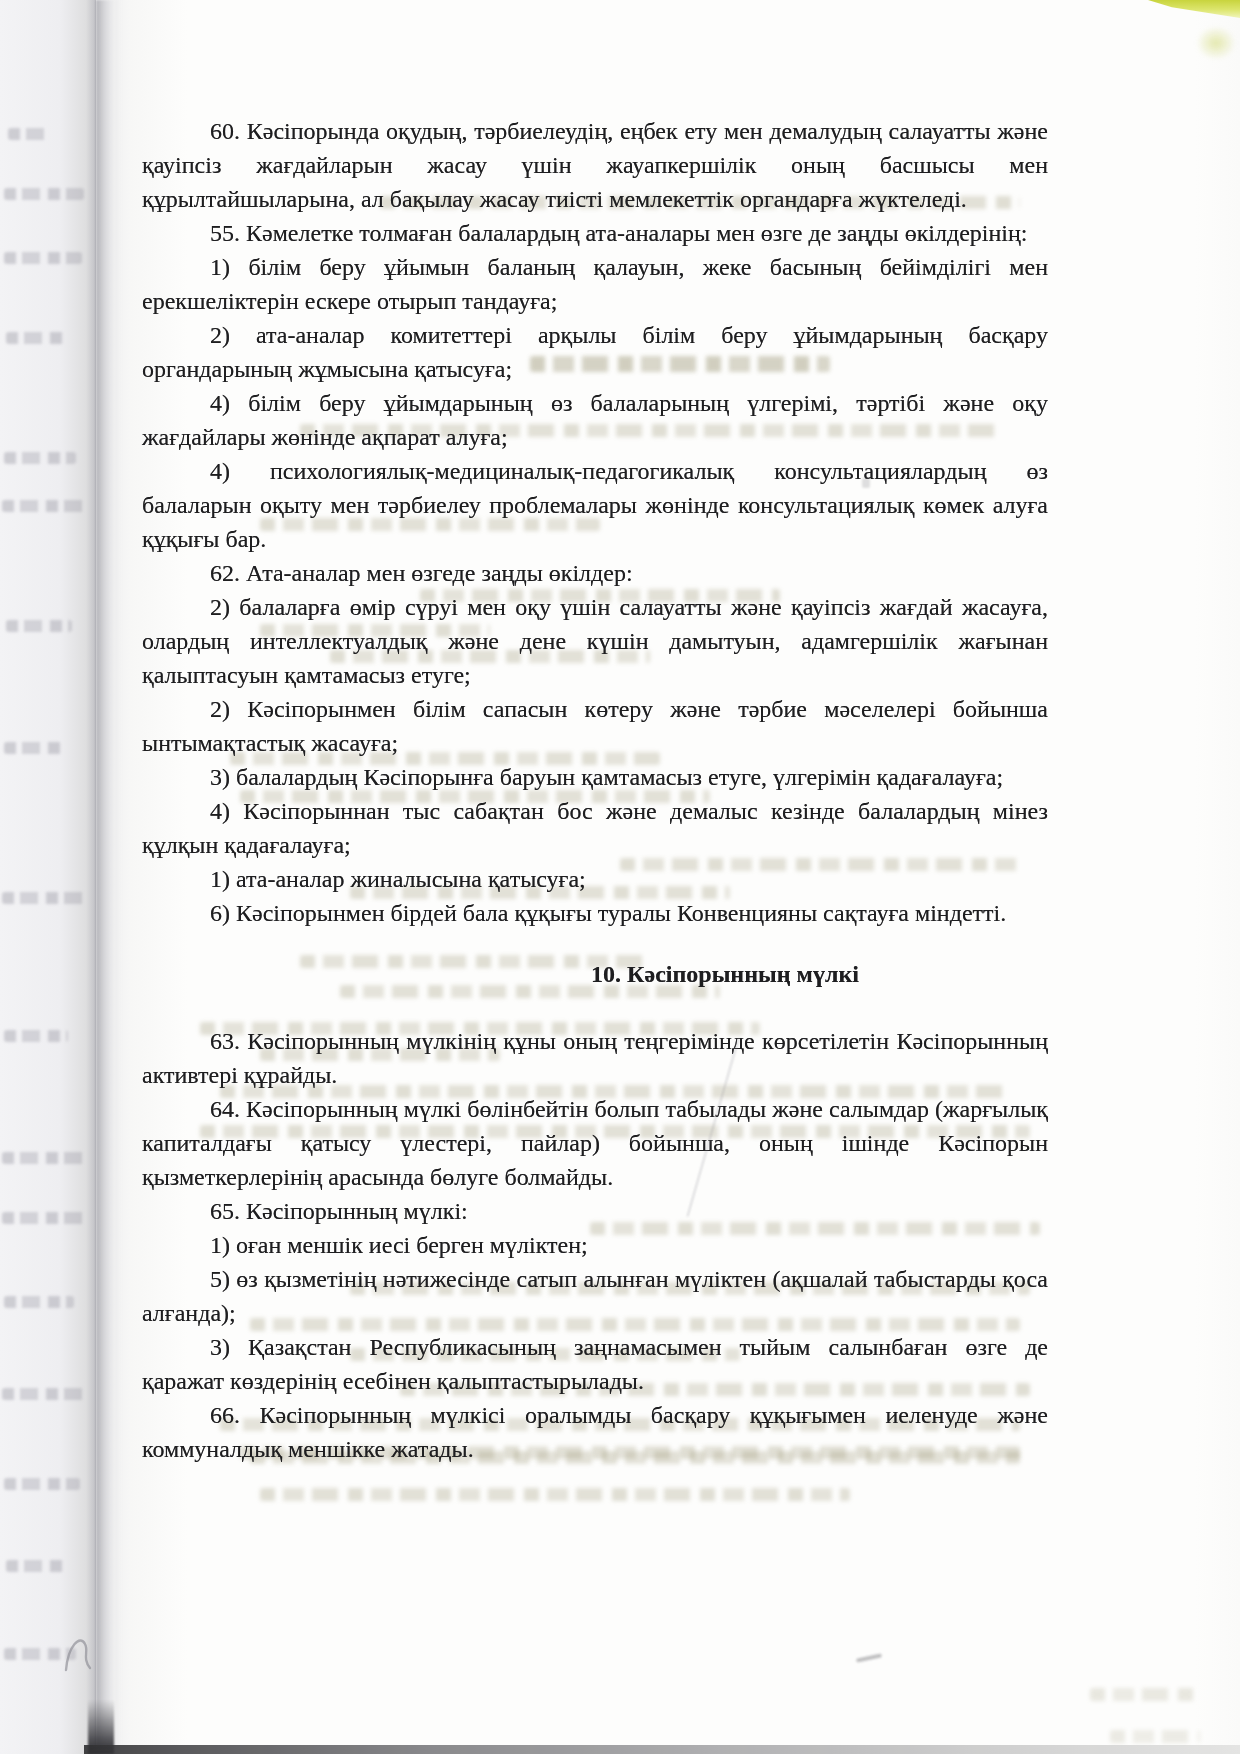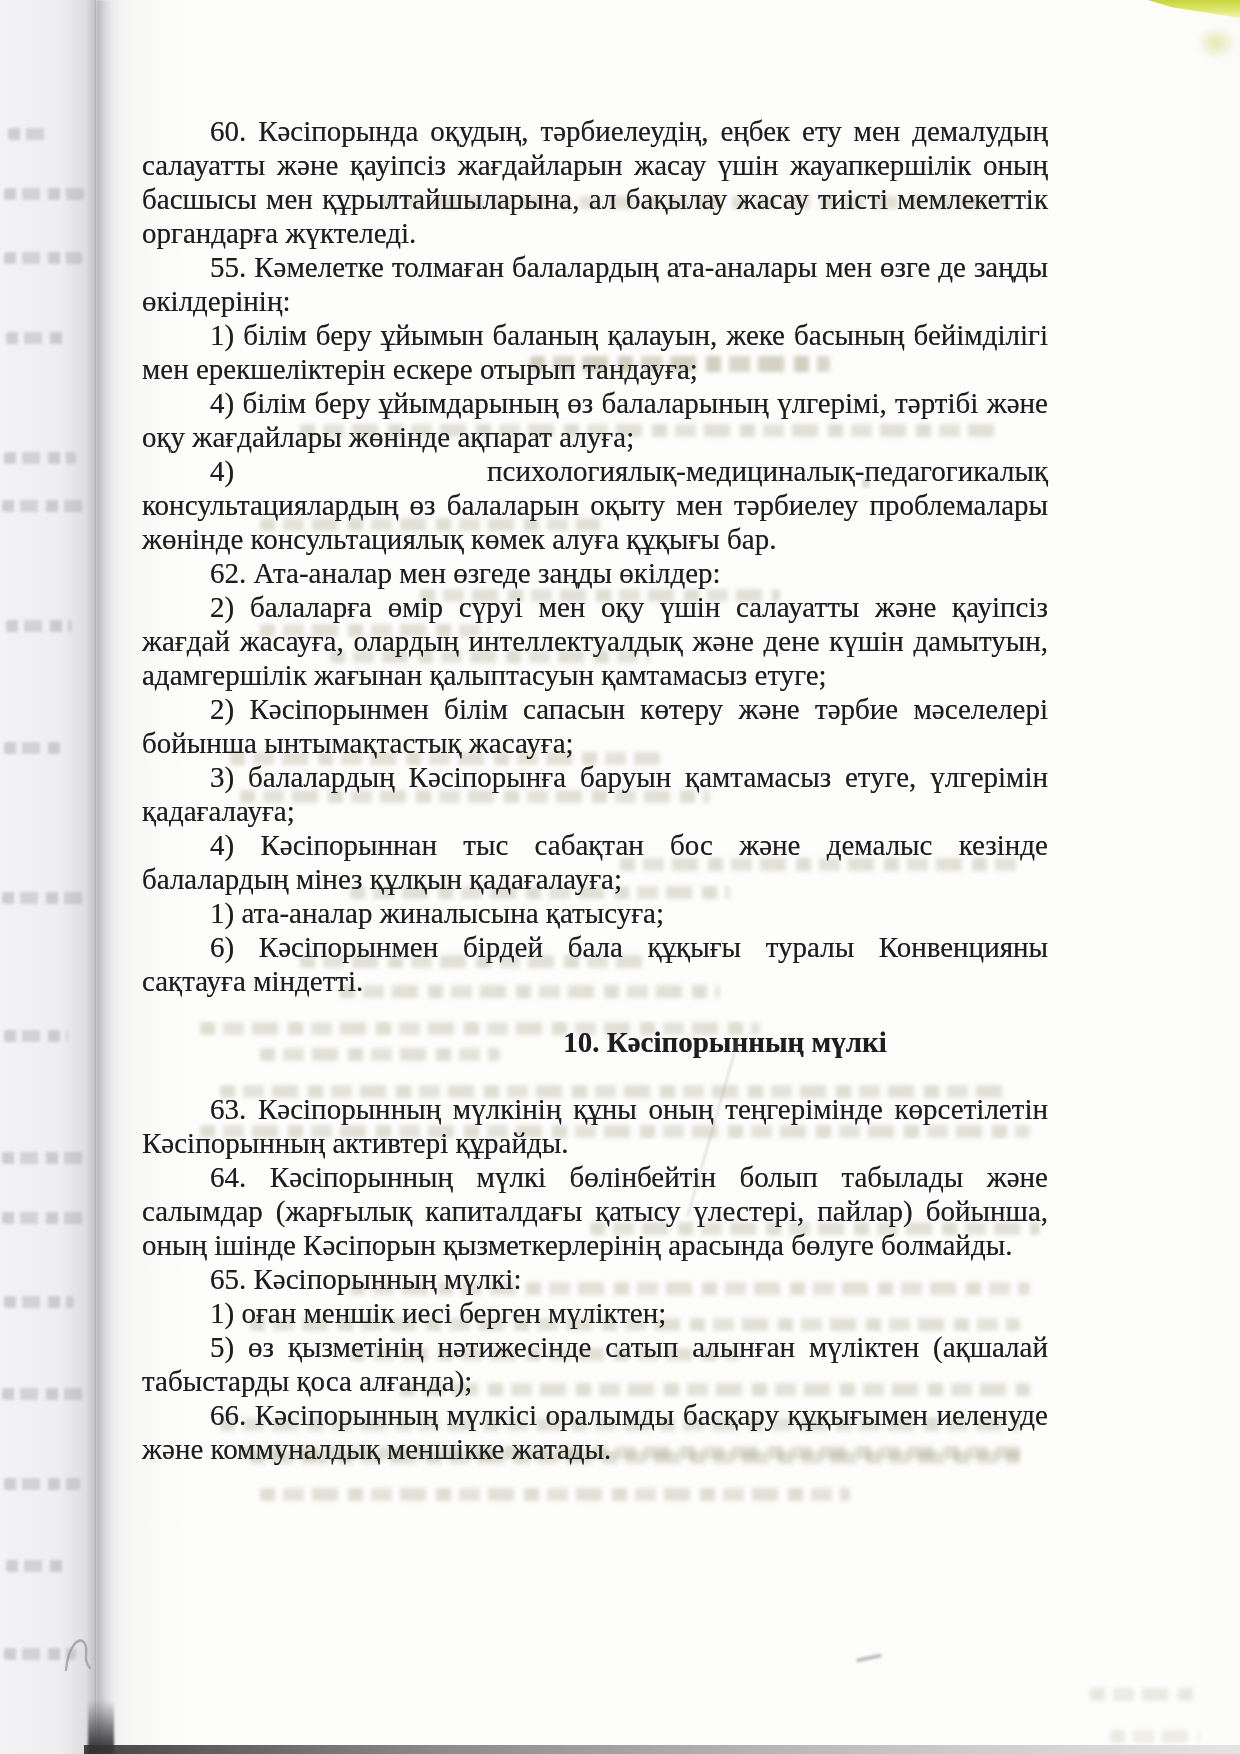--- a/index.html
+++ b/index.html
@@ -40,21 +40,21 @@
     filter:blur(.6px);
   }
   .highlight-dot{
     position:absolute;left:1196px;top:26px;width:40px;height:34px;border-radius:50%;
     background:radial-gradient(ellipse at center,rgba(208,216,110,.55),rgba(208,216,110,0) 70%);
     filter:blur(2px);
   }
   
   .text-column{
     position:absolute;left:142px;top:114px;width:906px;
-    font-size:29px;line-height:34px;color:#1e1e20;
+    font-size:24px;line-height:34px;color:#1e1e20;
     text-shadow:0 0 .5px rgba(25,25,28,.65);
   }
   .text-column p{margin:0;text-align:justify;text-indent:68px;}
   .section-heading{
     font-weight:bold;text-align:center !important;text-indent:0 !important;
     margin:27px 0 33px 0 !important;position:relative;left:130px;
   }
   
   .bl{
     position:absolute;height:13px;border-radius:3px;
@@ -132,35 +132,37 @@
 <div class="bl" style="left:400px;top:1383px;width:630px"></div>
 <div class="bl" style="left:220px;top:1418px;width:800px"></div>
 <div class="bl" style="left:240px;top:1446px;width:780px"></div>
 <div class="bl" style="left:250px;top:1451px;width:770px"></div>
 <div class="bl" style="left:260px;top:1488px;width:590px"></div>
 
 <div class="text-column">
   <p>60. Кәсіпорында оқудың, тәрбиелеудің, еңбек ету мен демалудың салауатты және қауіпсіз жағдайларын жасау үшін жауапкершілік оның басшысы мен құрылтайшыларына, ал бақылау жасау тиісті мемлекеттік органдарға жүктеледі.</p>
   <p>55. Кәмелетке толмаған балалардың ата-аналары мен өзге де заңды өкілдерінің:</p>
   <p>1) білім беру ұйымын баланың қалауын, жеке басының бейімділігі мен ерекшеліктерін ескере отырып тандауға;</p>
+  <p>2) ата-аналар комитеттері арқылы білім беру ұйымдарының басқару органдарының жұмысына қатысуға;</p>
   <p>4) білім беру ұйымдарының өз балаларының үлгерімі, тәртібі және оқу жағдайлары жөнінде ақпарат алуға;</p>
   <p>4) психологиялық-медициналық-педагогикалық консультациялардың өз балаларын оқыту мен тәрбиелеу проблемалары жөнінде консультациялық көмек алуға құқығы бар.</p>
   <p>62. Ата-аналар мен өзгеде заңды өкілдер:</p>
   <p>2) балаларға өмір сүруі мен оқу үшін салауатты және қауіпсіз жағдай жасауға, олардың интеллектуалдық және дене күшін дамытуын, адамгершілік жағынан қалыптасуын қамтамасыз етуге;</p>
   <p>2) Кәсіпорынмен білім сапасын көтеру және тәрбие мәселелері бойынша ынтымақтастық жасауға;</p>
   <p>3) балалардың Кәсіпорынға баруын қамтамасыз етуге, үлгерімін қадағалауға;</p>
   <p>4) Кәсіпорыннан тыс сабақтан бос және демалыс кезінде балалардың мінез құлқын қадағалауға;</p>
   <p>1) ата-аналар жиналысына қатысуға;</p>
   <p>6) Кәсіпорынмен бірдей бала құқығы туралы Конвенцияны сақтауға міндетті.</p>
   <p class="section-heading">10. Кәсіпорынның мүлкі</p>
   <p>63. Кәсіпорынның мүлкінің құны оның теңгерімінде көрсетілетін Кәсіпорынның активтері құрайды.</p>
   <p>64. Кәсіпорынның мүлкі бөлінбейтін болып табылады және салымдар (жарғылық капиталдағы қатысу үлестері, пайлар) бойынша, оның ішінде Кәсіпорын қызметкерлерінің арасында бөлуге болмайды.</p>
   <p>65. Кәсіпорынның мүлкі:</p>
   <p>1) оған меншік иесі берген мүліктен;</p>
   <p>5) өз қызметінің нәтижесінде сатып алынған мүліктен (ақшалай табыстарды қоса алғанда);</p>
+  <p>3) Қазақстан Республикасының заңнамасымен тыйым салынбаған өзге де қаражат көздерінің есебінен қалыптастырылады.</p>
   <p>66. Кәсіпорынның мүлкісі  оралымды басқару құқығымен иеленуде және коммуналдық меншікке жатады.</p>
 </div>
 
 <div class="crease"></div>
 <div class="highlight-streak"></div>
 <div class="highlight-dot"></div>
 <svg class="squiggle" width="52" height="48" viewBox="0 0 52 48">
   <path d="M8 42 C10 18 22 6 27 16 C31 23 24 30 32 40" fill="none" stroke="#8d8d95" stroke-width="2.4" stroke-linecap="round"></path>
 </svg>
 <div class="tiny-mark" style="left:856px;top:1656px;width:26px;height:4px;transform:rotate(-12deg)"></div>

